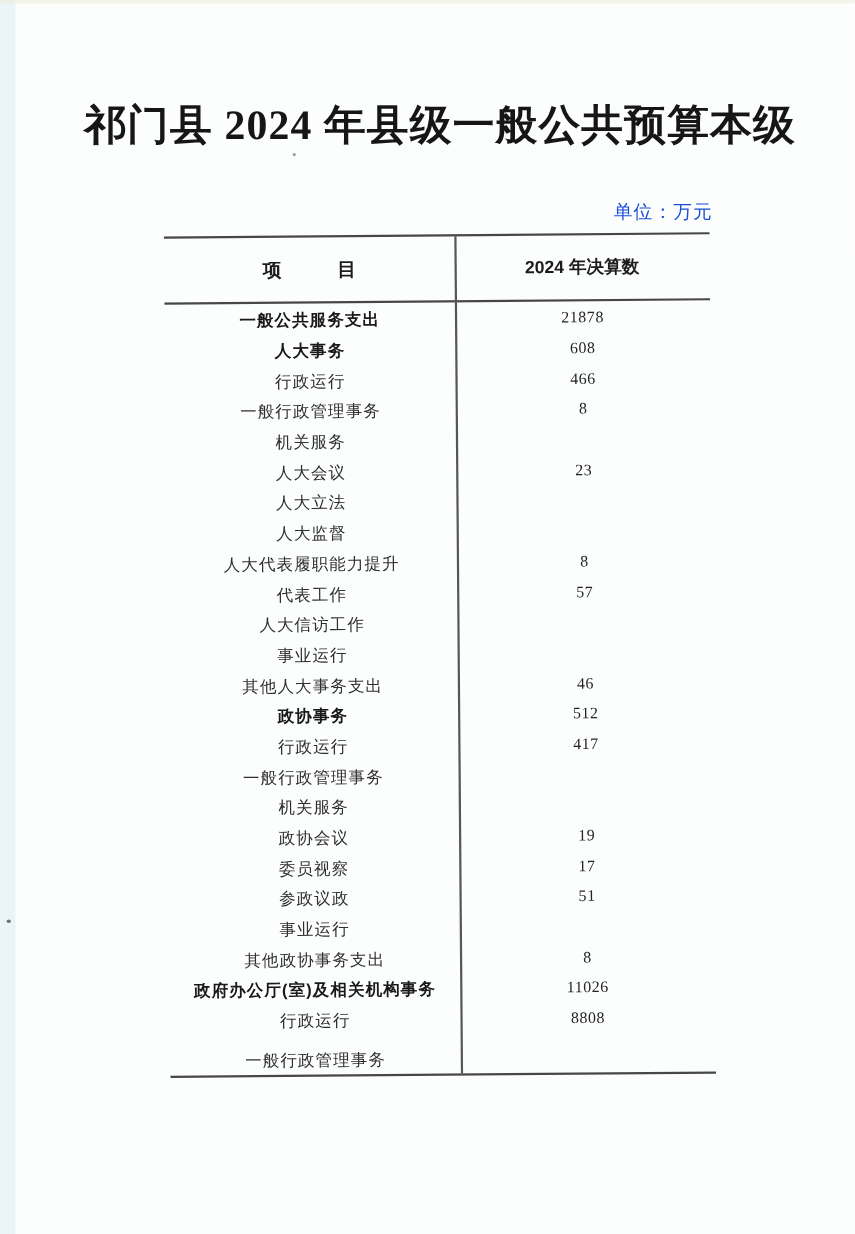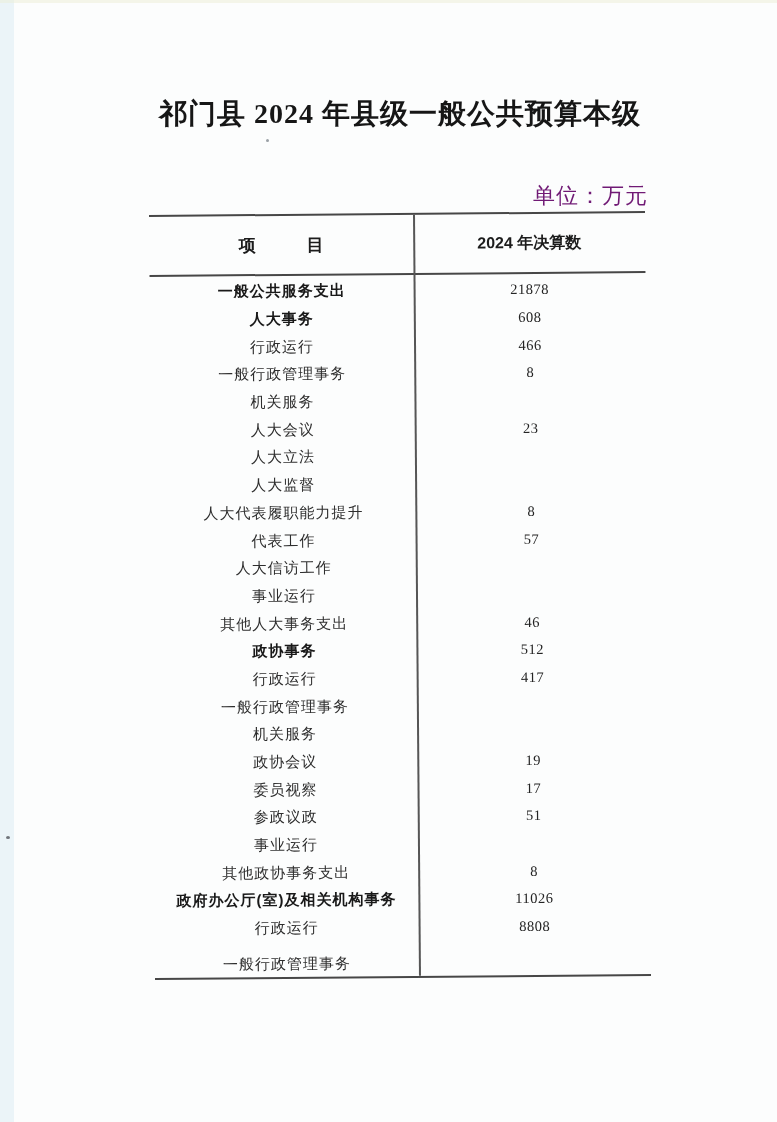--- a/index.html
+++ b/index.html
@@ -25,27 +25,27 @@
   }
   .speck{position:absolute;border-radius:50%;}
   .speck-a{left:266px;top:139px;width:3px;height:3px;background:#9aa0a6;}
   .speck-b{left:6px;top:836px;width:4px;height:3px;background:#70747a;}
 
   .title-block{
     position:absolute;left:40px;top:92px;width:720px;
     text-align:center;
     color:#161616;
     font-weight:700;
-    font-size:28px;
+    font-size:38px;
     line-height:44px;
     letter-spacing:1px;
   }
   .unit-label{
     position:absolute;top:181px;right:129px;
-    font-size:22px;color:#701a75;
+    font-size:17px;color:#1d4ed8;
     letter-spacing:1px;
     font-family:"Liberation Serif","DejaVu Serif",serif;
   }
 
   .budget-table{
     position:absolute;left:152px;top:213px;width:496px;height:765px;
     border-top:2px solid #474747;
     border-bottom:2px solid #474747;
     transform:rotate(-0.45deg);
     box-sizing:border-box;

